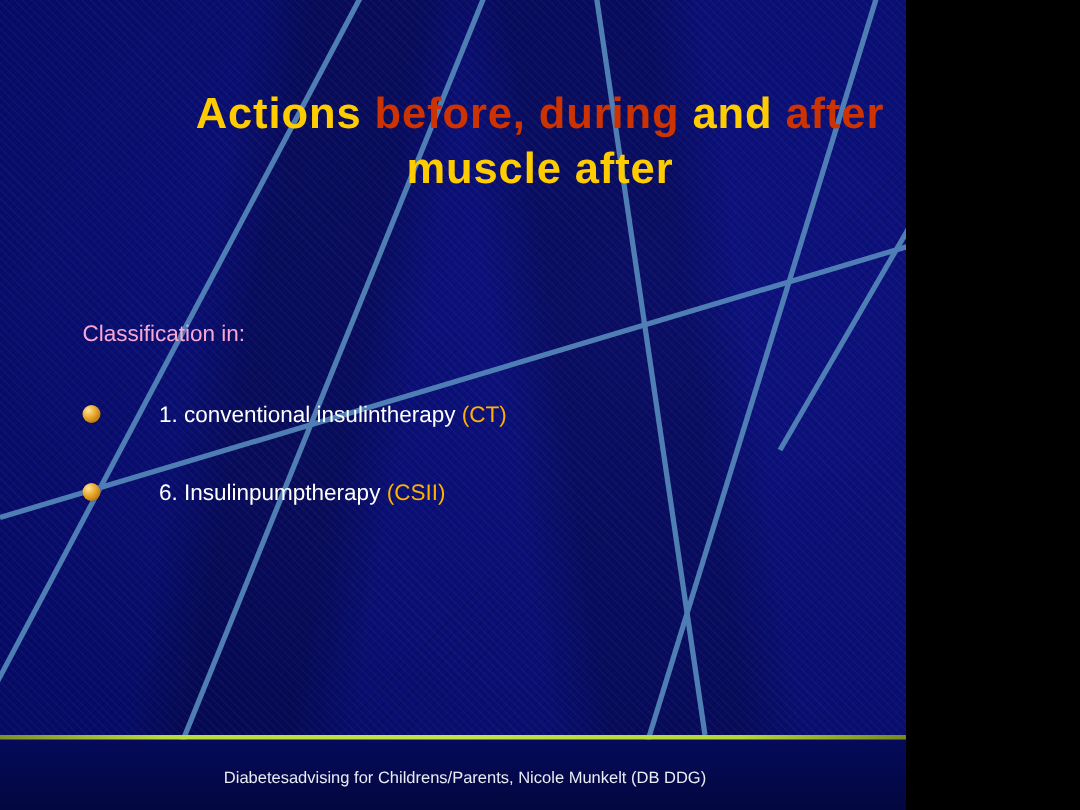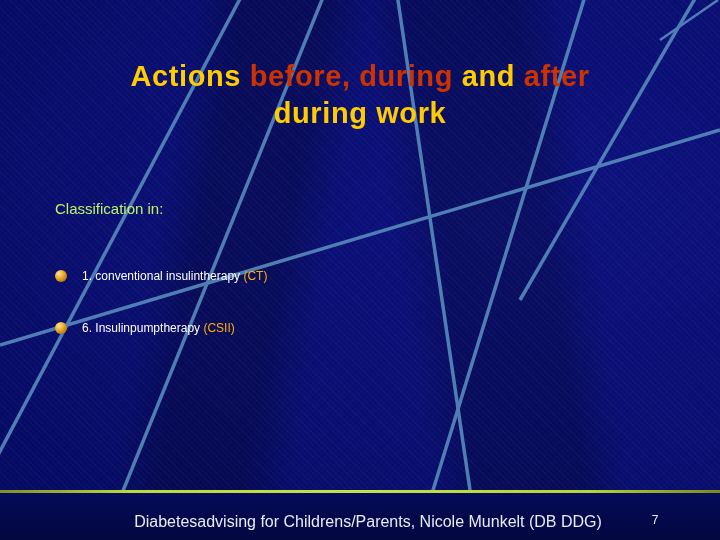--- a/index.html
+++ b/index.html
@@ -2,21 +2,21 @@
 <html><head>
 <meta charset="utf-8">
 <style>
   html, body {
     margin: 0;
     padding: 0;
     background: #000000;
   }
   .slide {
     position: relative;
-    width: 720px;
+    width: 604px;
     height: 540px;
     overflow: hidden;
     font-family: "Liberation Sans", sans-serif;
     background: #000a6e;
     text-decoration: underline;
   }
   
   .bg-base {
     position: absolute;
     inset: 0;
@@ -69,22 +69,22 @@
     letter-spacing: 0.6px;
     white-space: nowrap;
   }
   .t-yellow { color: #FFCC00; }
   .t-red    { color: #CC3300; }
   .title-line2 { display: block; }
   
   .intro {
     position: absolute;
     left: 55px;
-    top: 200px;
-    color: #bef264;
+    top: 214px;
+    color: #f9a8d4;
     font-size: 15px;
     font-weight: normal;
   }
   .bullets {
     position: absolute;
     left: 55px;
     top: 264px;
     width: 600px;
   }
   .bullet-row {
@@ -98,33 +98,34 @@
     flex: 0 0 auto;
     width: 12px;
     height: 12px;
     border-radius: 50%;
     margin-right: 15px;
     background: radial-gradient(circle at 33% 30%, #ffe49a 0%, #e8a82c 42%, #c07e12 72%, #8a5605 100%);
     box-shadow: 0 0 1px rgba(0,0,0,0.5);
   }
   .bullet-text {
     color: #FFFFFF;
-    font-size: 12px;
+    font-size: 15px;
     white-space: nowrap;
+    margin-left: 24px;
   }
   .accent { color: #FFB000; }
   
   .footer-text {
     position: absolute;
     left: 16px;
     right: 0;
     top: 513px;
     text-align: center;
     color: #E8ECF4;
-    font-size: 16px;
+    font-size: 11px;
   }
   .page-num {
     position: absolute;
     left: 640px;
     top: 513px;
     width: 30px;
     text-align: center;
     color: #E8ECF4;
     font-size: 12px;
   }
@@ -154,21 +155,21 @@
       <path d="M 40 560 Q 330 520 720 538"></path>
       <path d="M 250 560 Q 480 512 720 500"></path>
     </g>
   </svg>
 
   <div class="bg-footer-band"></div>
   <div class="divider"></div>
 
   <div class="title">
     <span class="t-yellow">Actions </span><span class="t-red">before, during </span><span class="t-yellow">and </span><span class="t-red">after</span>
-    <span class="title-line2 t-yellow">during work</span>
+    <span class="title-line2 t-yellow">muscle after</span>
   </div>
 
   <div class="intro">Classification in:</div>
 
   <div class="bullets">
 
     <div class="bullet-row">
       <span class="bullet-dot"></span>
       <span class="bullet-text"><span>1. conventional insulintherapy </span><span class="accent">(CT)</span></span>
     </div>

